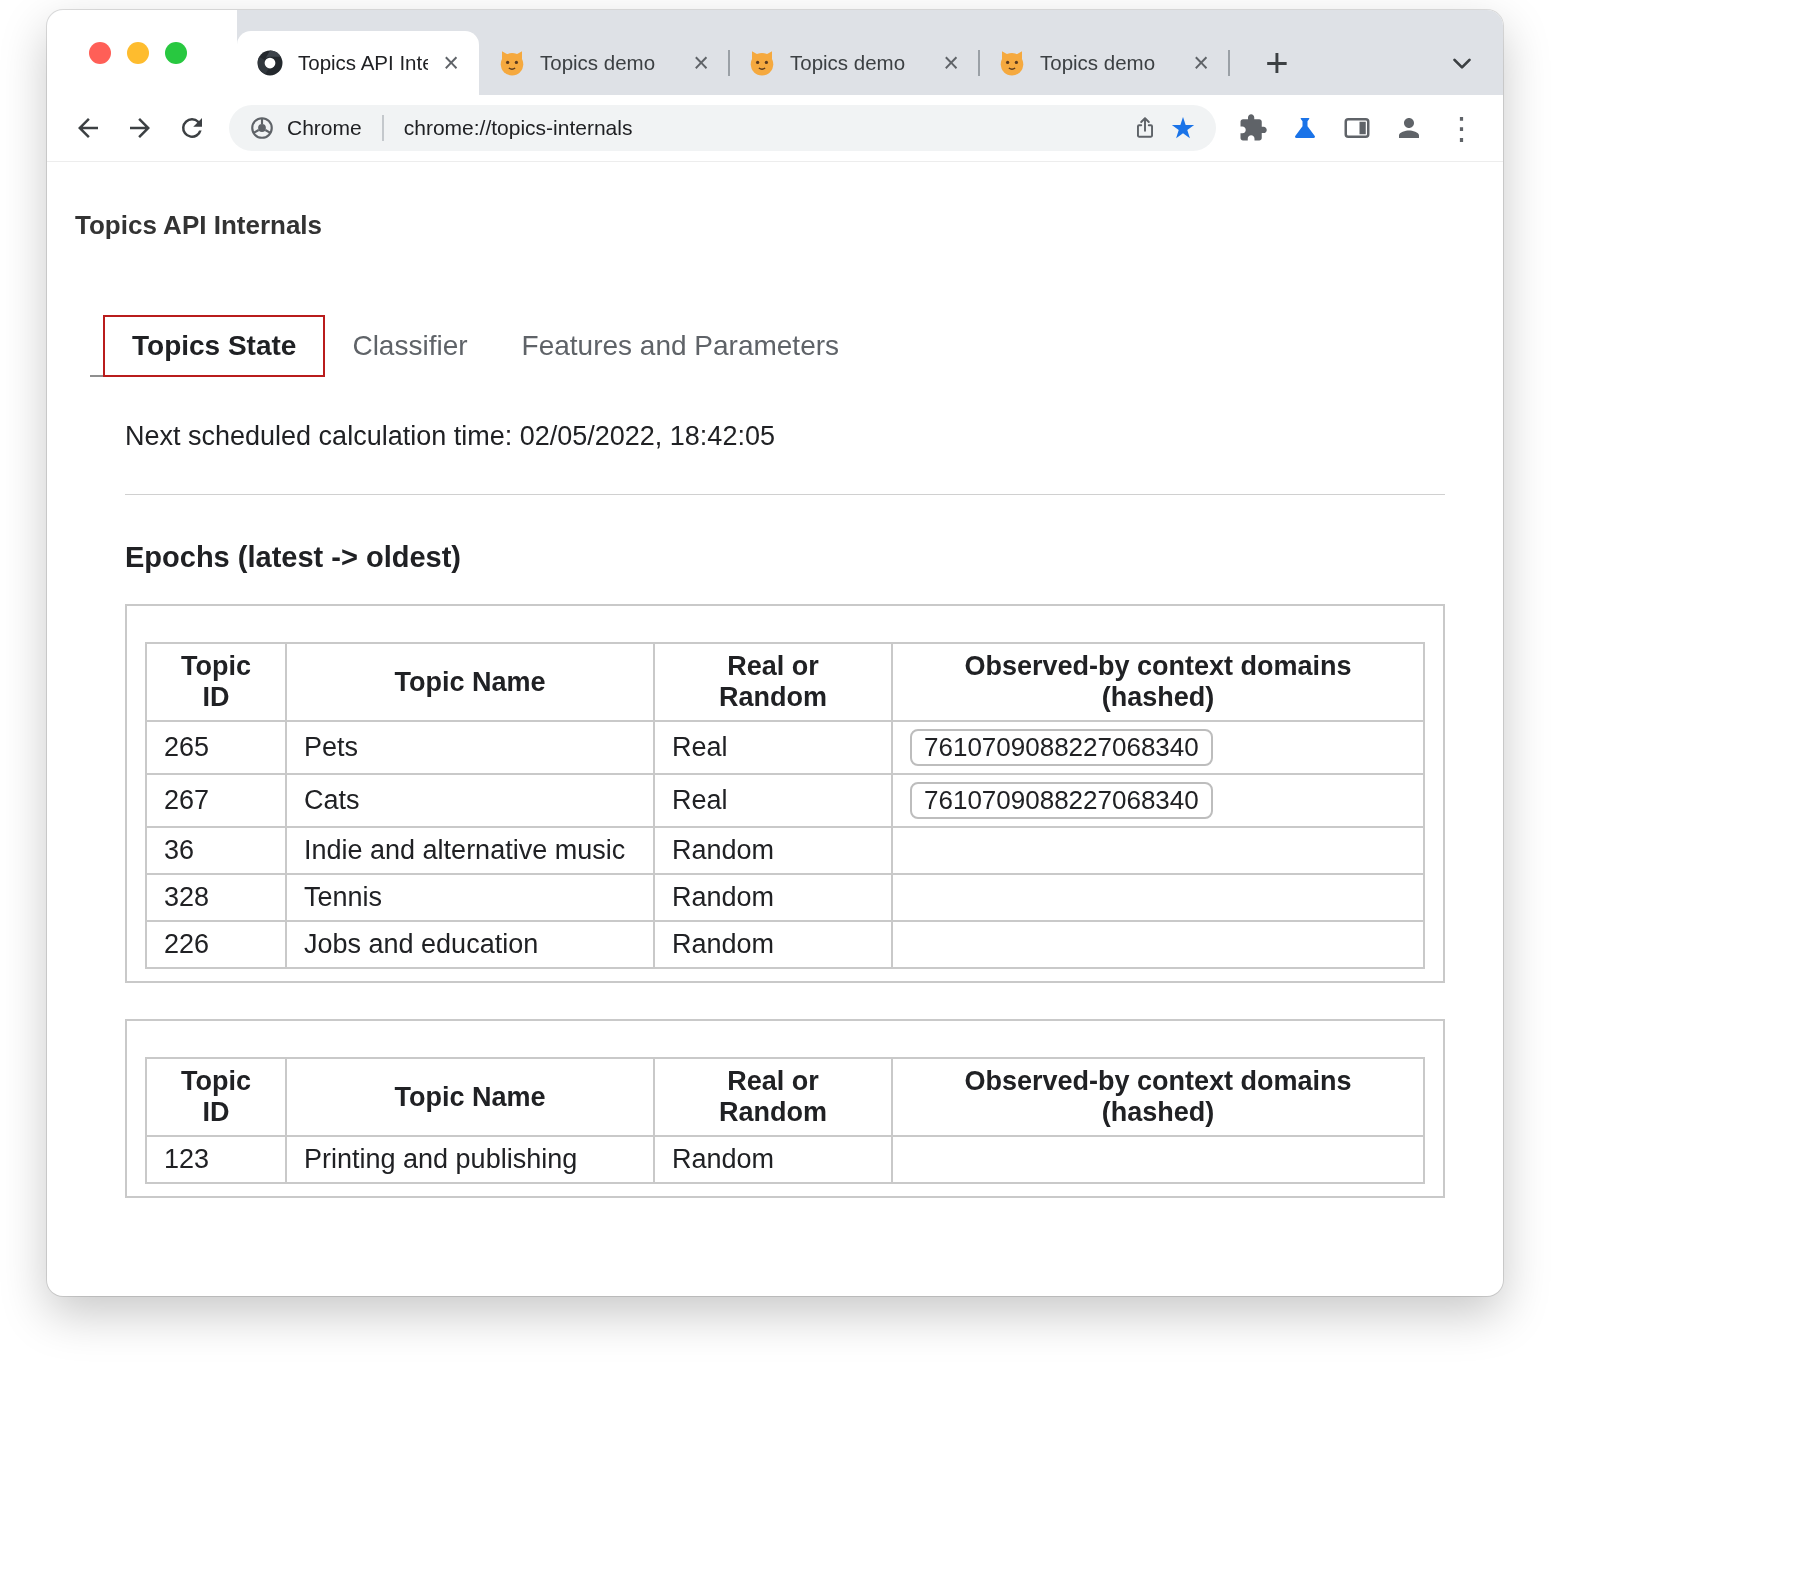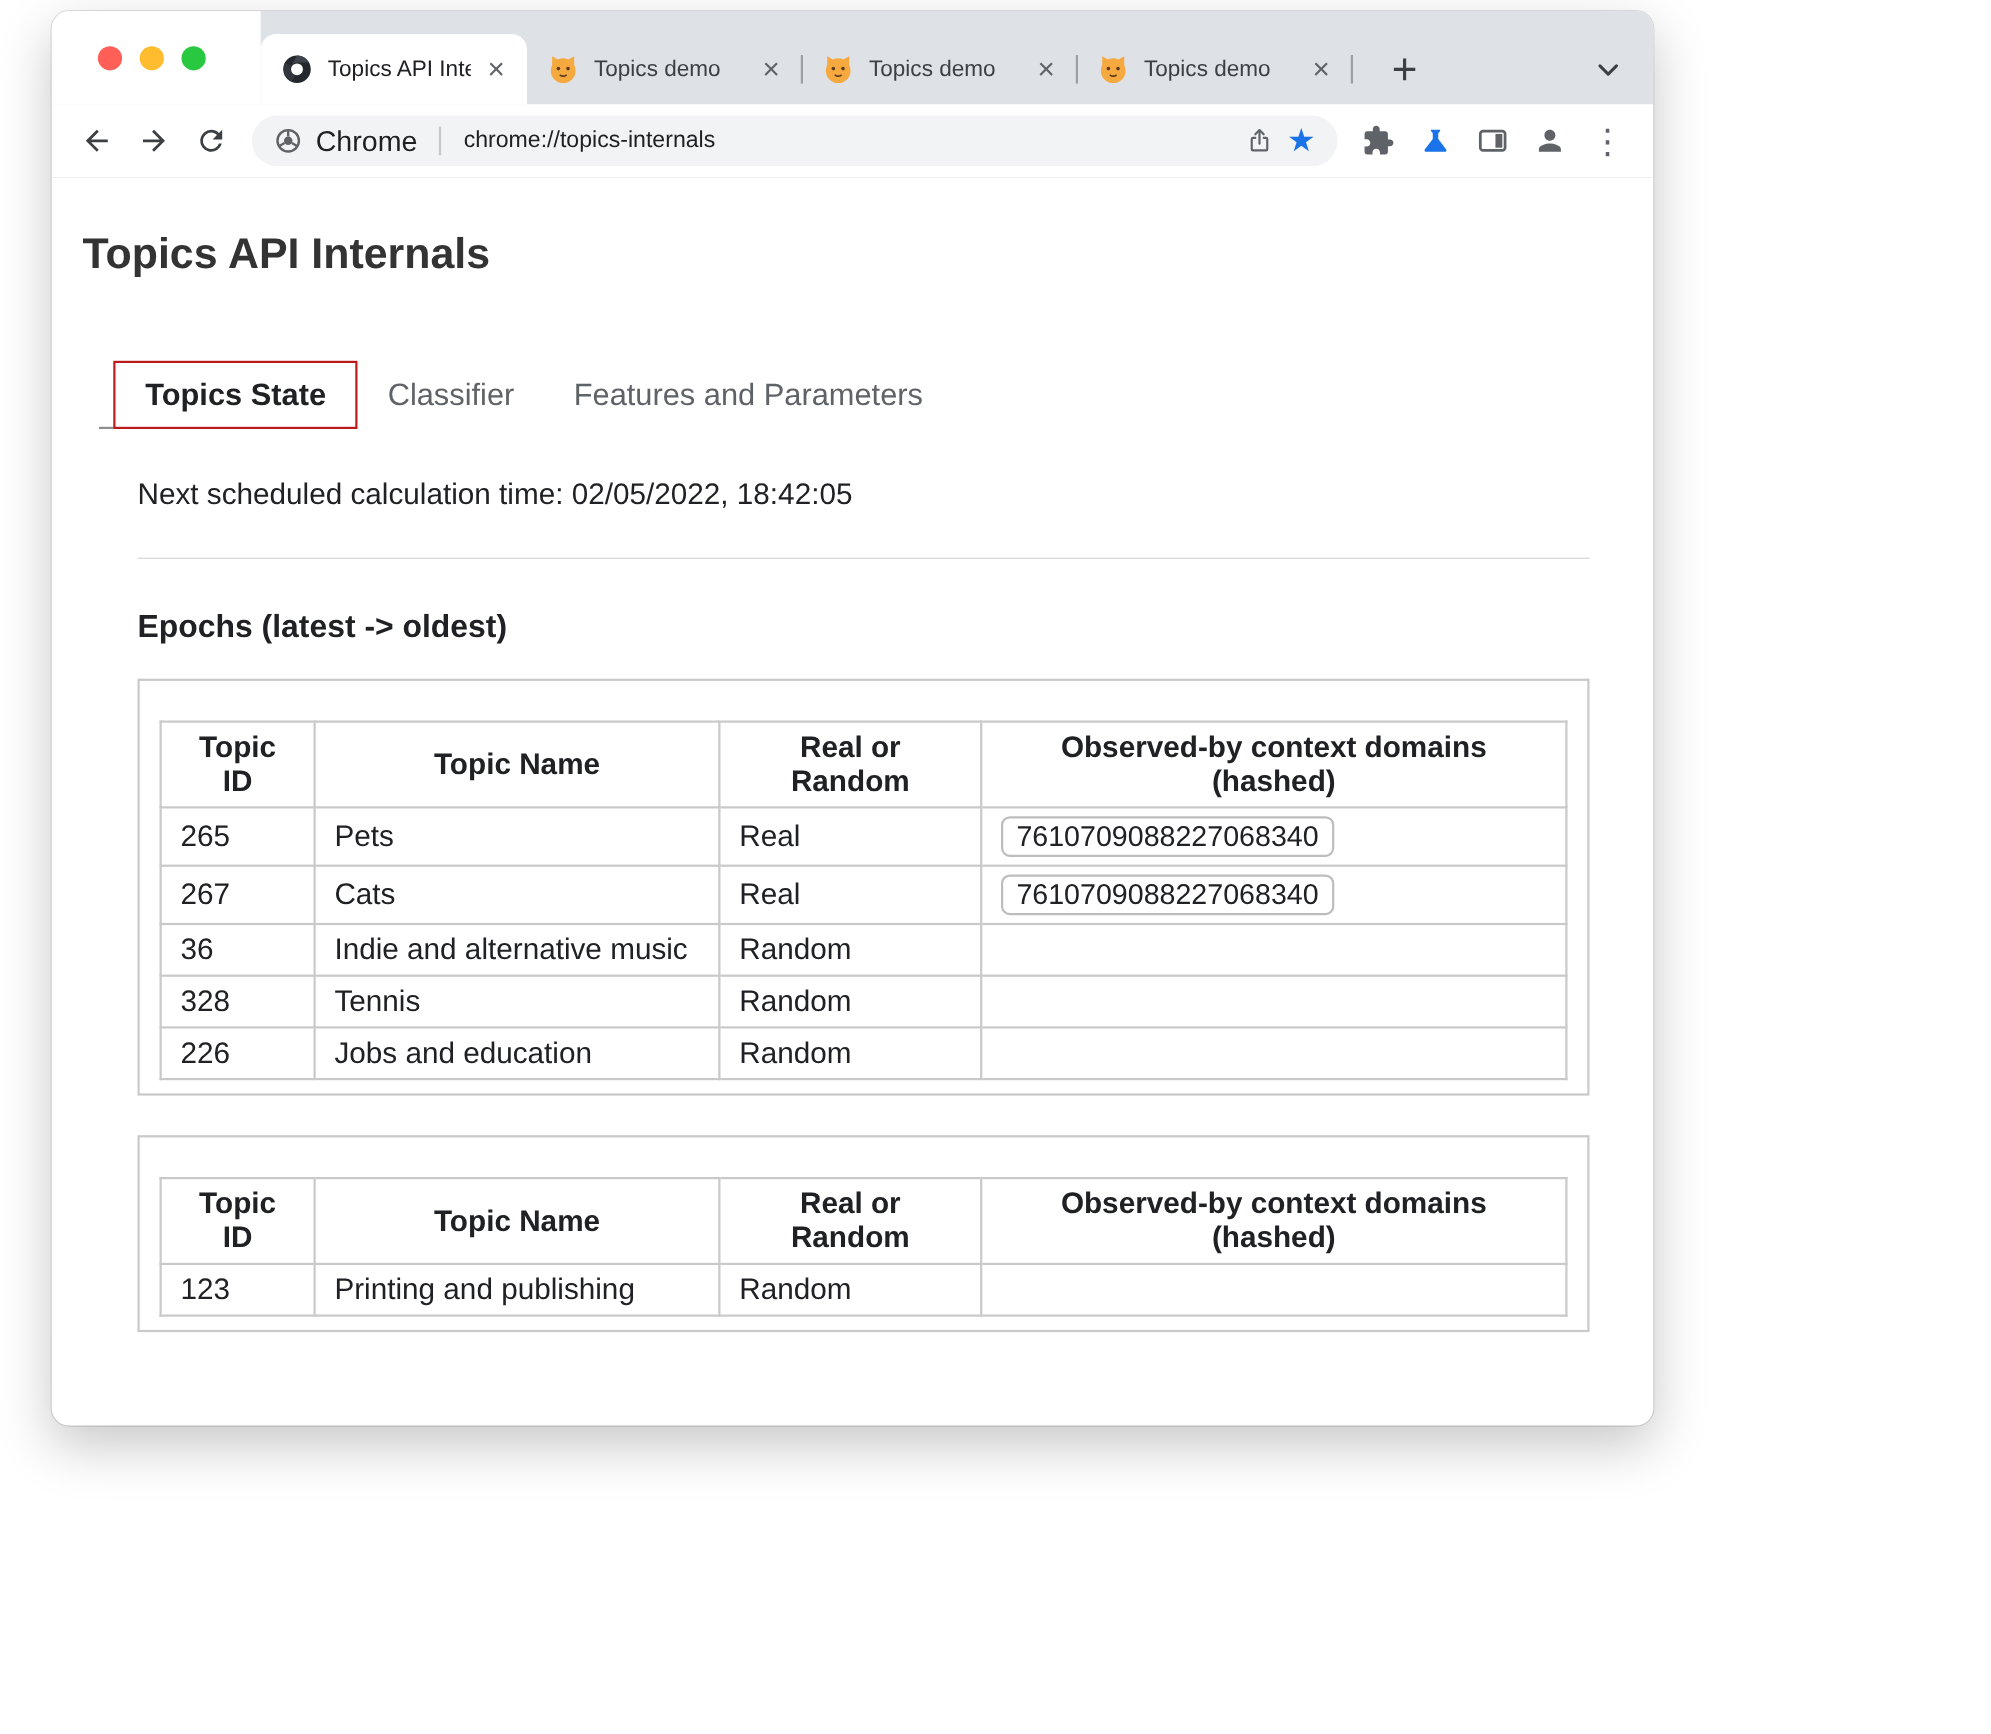--- a/index.html
+++ b/index.html
@@ -38,30 +38,30 @@
   .tabsearch svg { width:30px; height:30px; }
 
   
   .toolbar { height:67px; background:#fff; display:flex; align-items:center;
     padding:0 26px; gap:22px; border-bottom:1px solid #ededed; }
   .navbtn { display:flex; align-items:center; }
   .navbtn svg { width:30px; height:30px; }
   .omnibox { flex:1; height:46px; background:#f1f3f4; border-radius:24px;
     display:flex; align-items:center; padding:0 20px; gap:12px; }
   .omni-ic svg { width:26px; height:26px; display:block; }
-  .site-label { font-size:26px; color:#202124; }
+  .site-label { font-size:21px; color:#202124; }
   .omni-div { width:2px; height:26px; background:#c4c8cc; margin:0 8px; }
   .url-text { font-size:21px; color:#202124; }
   .flex-spacer { flex:1; }
   .star { font-size:29px; color:#1a73e8; line-height:1; }
   .dots { font-size:31px; color:#5f6368; line-height:1; }
 
   
   .content { padding:48px 58px 0 28px; background:#fff; }
-  .page-title { font-size:39px; font-weight:700; color:#333; margin:0 0 74px 0; }
+  .page-title { font-size:26px; font-weight:700; color:#333; margin:0 0 74px 0; }
 
   .crtabs { display:flex; align-items:stretch; margin-left:15px; font-size:28px; }
   .crtab-lead { width:13px; border-bottom:2px solid #8f8f8f; }
   .pgtab { padding:13px 27px; color:#5f6368; background:none; border:none;
     font:inherit; cursor:pointer; }
   .pgtab.active { color:#202124; font-weight:700; border:2px solid #b91c1c; }
 
   .panel { padding:44px 0 0 50px; }
   .next-line { font-size:27px; color:#202124; }
   .hr { border:none; border-top:1px solid #d0d0d0; margin:42px 0 0 0; }

